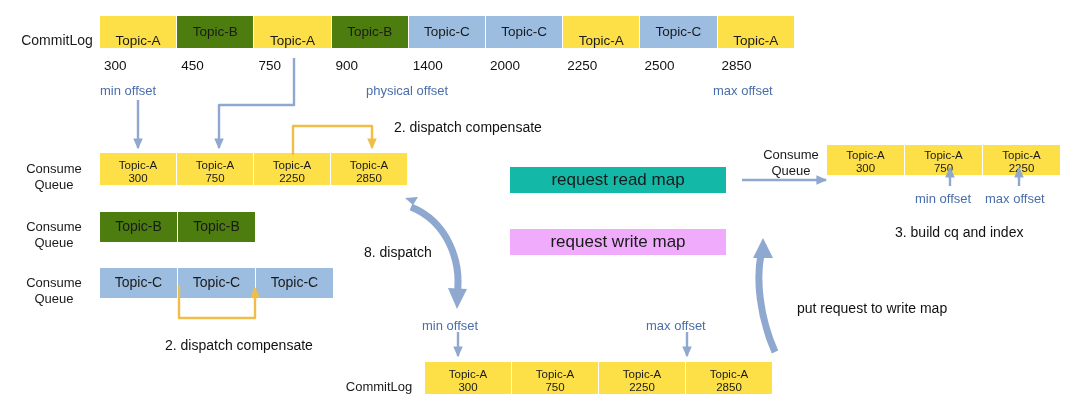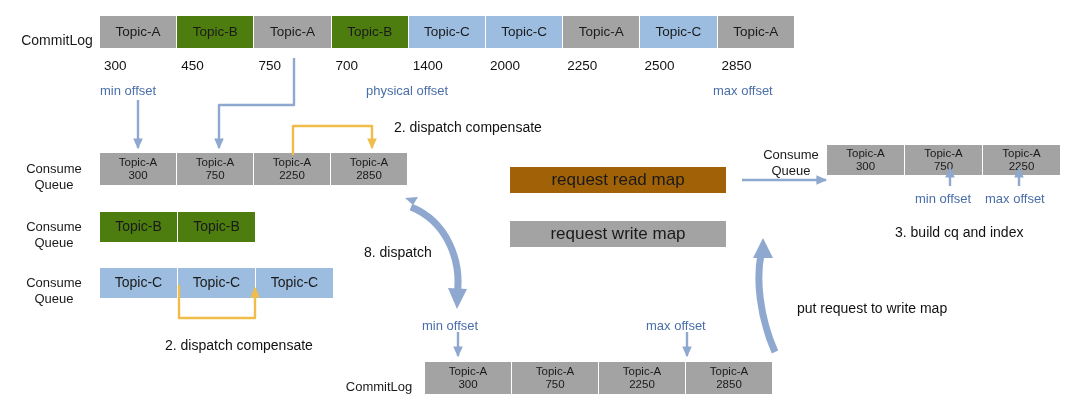--- a/index.html
+++ b/index.html
@@ -10,38 +10,38 @@
   }
   
   .cell{
     position:absolute;box-sizing:border-box;
     display:flex;flex-direction:column;align-items:center;justify-content:center;
     line-height:1.12;text-align:center;white-space:nowrap;
     border-right:1px solid #ffffff;
   }
   .cell .t{display:block;}
   .cell .o{display:block;}
-  .tone-a{background:#a3a3a3;}
+  .tone-a{background:#fde047;justify-content:flex-end;}
   .tone-b{background:#4d7c0f;}
   .tone-c{background:#9cbde0;}
   
   .rowlabel{
     position:absolute;font-size:13px;color:#1a1a1a;text-align:center;
     line-height:1.25;white-space:pre-line;margin-top:8px;
   }
   .numlabel{position:absolute;font-size:13.5px;color:#111;white-space:nowrap;}
   .bluelabel{position:absolute;font-size:13px;color:#4a6ea9;white-space:nowrap;}
   .steplabel{position:absolute;font-size:14px;color:#111;white-space:nowrap;}
   
   .mapbar{
     position:absolute;display:flex;align-items:center;justify-content:center;
     font-size:17px;color:#1a1a1a;white-space:nowrap;
   }
-  .map-read{background:#a16207;}
-  .map-write{background:#a3a3a3;}
+  .map-read{background:#14b8a6;}
+  .map-write{background:#f0abfc;margin-top:8px;}
   svg.overlay{position:absolute;left:0;top:0;width:1080px;height:413px;pointer-events:none;}
 </style>
 </head>
 <body>
 
 <div class="rowlabel" style="left:12px;top:24px;width:90px;font-size:14px;">CommitLog</div>
 
 <div id="clTopCells">
     <div class="cell tone-a" style="left: 100px; top: 16px; width: 77.2px; height: 32px; font-size: 13.5px;">
       <span class="t">Topic-A</span>
@@ -68,21 +68,21 @@
       <span class="t">Topic-C</span>
     </div>
     <div class="cell tone-a" style="left: 717.6px; top: 16px; width: 77.2px; height: 32px; font-size: 13.5px;">
       <span class="t">Topic-A</span>
     </div>
   </div>
 <div id="clTopOffsets">
     <div class="numlabel" style="left: 104px; top: 58px;">300</div>
     <div class="numlabel" style="left: 181.2px; top: 58px;">450</div>
     <div class="numlabel" style="left: 258.4px; top: 58px;">750</div>
-    <div class="numlabel" style="left: 335.6px; top: 58px;">700</div>
+    <div class="numlabel" style="left: 335.6px; top: 58px;">900</div>
     <div class="numlabel" style="left: 412.8px; top: 58px;">1400</div>
     <div class="numlabel" style="left: 490px; top: 58px;">2000</div>
     <div class="numlabel" style="left: 567.2px; top: 58px;">2250</div>
     <div class="numlabel" style="left: 644.4px; top: 58px;">2500</div>
     <div class="numlabel" style="left: 721.6px; top: 58px;">2850</div>
   </div>
 
 <div class="bluelabel" style="left:100px;top:83px;">min offset</div>
 <div class="bluelabel" style="left:366px;top:83px;">physical offset</div>
 <div class="bluelabel" style="left:713px;top:83px;">max offset</div>

